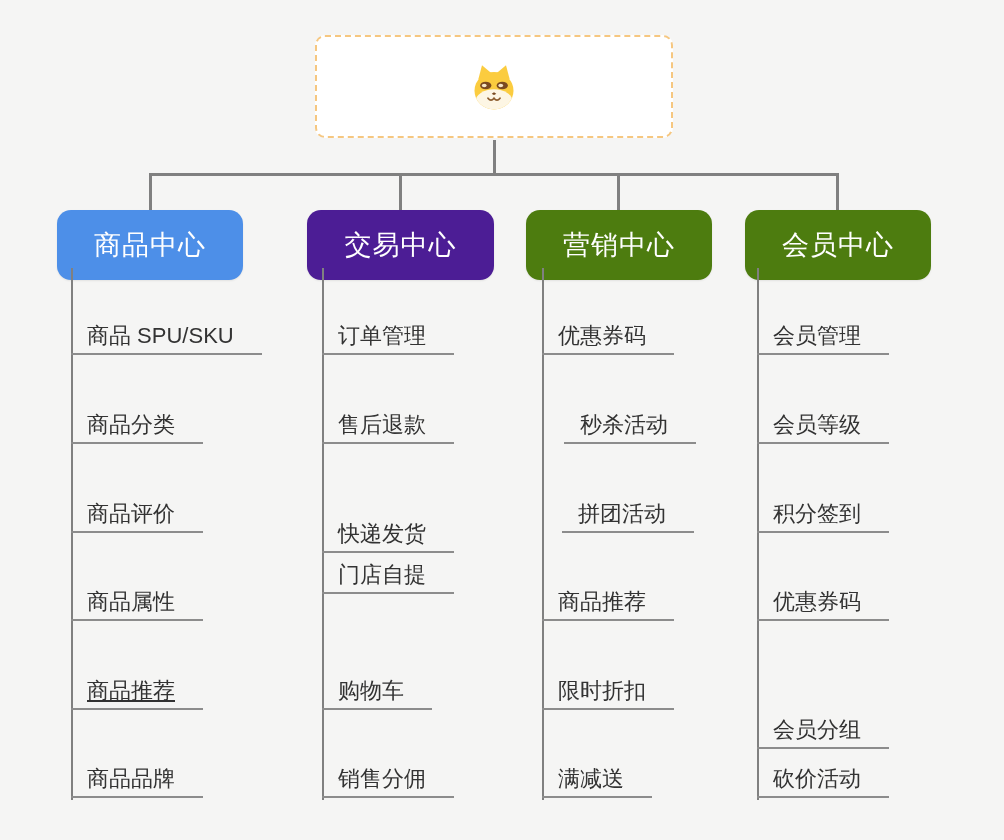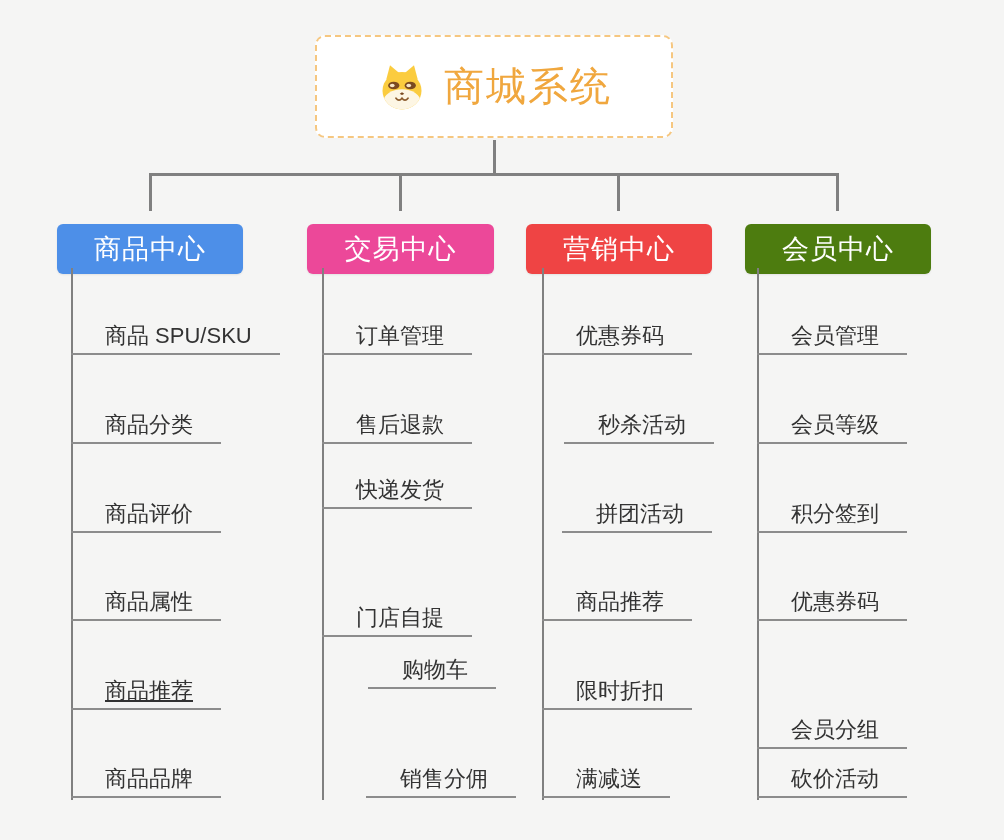--- a/index.html
+++ b/index.html
@@ -27,32 +27,32 @@
   }
 
   
   .line { background:var(--connector); }
   .vline { width:3px; }
   .hline { height:3px; }
   .trunk { width:2px; background:var(--connector); }
 
   
   .branch-node {
-    top:224px; height:50px;
-    border-radius:6px;
+    top:210px; height:70px;
+    border-radius:14px;
     display:flex; align-items:center; justify-content:center;
     color:#FFFFFF; font-size:27px; letter-spacing:1px;
     white-space:nowrap;
     box-shadow:0 1px 2px rgba(0,0,0,0.08);
   }
 
   
   .leaf {
     height:37px; line-height:35px;
-    padding-left:34px; padding-right:28px;
+    padding-left:16px; padding-right:28px;
     border-bottom:2px solid var(--underline);
     font-size:22px; color:#333333;
     white-space:nowrap;
   }
 </style>
 </head>
 <body style="background: rgb(245, 245, 244);">
 
 <div class="abs root-node" style="border-color: rgb(246, 199, 128);">
   <span style="display:inline-flex;">
@@ -67,61 +67,60 @@
       <ellipse cx="32" cy="37" rx="26" ry="25" fill="#FBCC3F"></ellipse>
       <ellipse cx="32" cy="52" rx="25" ry="17" fill="#FDF6E4" clip-path="url(#headclip)"></ellipse>
       <ellipse cx="21" cy="30" rx="7.5" ry="5" fill="#7A4A21"></ellipse>
       <ellipse cx="19" cy="30" rx="3.2" ry="2.4" fill="#F6E7C8"></ellipse>
       <ellipse cx="43" cy="30" rx="7.5" ry="5" fill="#7A4A21"></ellipse>
       <ellipse cx="41" cy="30" rx="3.2" ry="2.4" fill="#F6E7C8"></ellipse>
       <path d="M29 41 Q32 44 35 41 L32 39 Z" fill="#7A4A21"></path>
       <path d="M24 47 Q28 52 32 47 Q36 52 40 47" fill="none" stroke="#8A5A2B" stroke-width="2.4" stroke-linecap="round"></path>
     </svg>
   </span>
-  <span class="root-title" style="color: rgb(240, 167, 62);">商城系统</span>
 </div>
 
 <div class="abs line vline" style="left:493px; top:140px; height:36px;"></div>
 <div class="abs line hline" style="left:149px; top:173px; width:690px;"></div>
 <div class="abs line vline" style="left:149px; top:173px; height:38px;"></div>
 <div class="abs line vline" style="left:399px; top:173px; height:38px;"></div>
 <div class="abs line vline" style="left:617px; top:173px; height:38px;"></div>
 <div class="abs line vline" style="left:836px; top:173px; height:38px;"></div>
 
 <div class="abs branch-node" style="left: 57px; width: 186px; background-color: rgb(77, 143, 232);">
   <span>商品中心</span>
 </div>
-<div class="abs branch-node" style="left: 307px; width: 187px; background-color: #ec4899;">
+<div class="abs branch-node" style="left: 307px; width: 187px; background-color: #4c1d95;">
   <span>交易中心</span>
 </div>
-<div class="abs branch-node" style="left: 526px; width: 186px; background-color: #ef4444;">
+<div class="abs branch-node" style="left: 526px; width: 186px; background-color: #4d7c0f;">
   <span>营销中心</span>
 </div>
 <div class="abs branch-node" style="left: 745px; width: 186px; background-color: #4d7c0f;">
   <span>会员中心</span>
 </div>
 
 <div class="abs trunk" style="left:71px; top:268px; height:532px;"></div>
 <div class="abs trunk" style="left:322px; top:268px; height:532px;"></div>
 <div class="abs trunk" style="left:542px; top:268px; height:532px;"></div>
 <div class="abs trunk" style="left:757px; top:268px; height:532px;"></div>
 
 <div class="abs leaf" style="left:71px; top:318px;">商品 SPU/SKU</div>
 <div class="abs leaf" style="left:71px; top:407px;">商品分类</div>
 <div class="abs leaf" style="left:71px; top:496px;font-family:Liberation Serif, serif;">商品评价</div>
 <div class="abs leaf" style="left:71px; top:584px;">商品属性</div>
 <div class="abs leaf" style="left:71px; top:673px;text-decoration:underline;">商品推荐</div>
 <div class="abs leaf" style="left:71px; top:761px;">商品品牌</div>
 
 <div class="abs leaf" style="left:322px; top:318px;">订单管理</div>
 <div class="abs leaf" style="left:322px; top:407px;">售后退款</div>
-<div class="abs leaf" style="left:322px; top:472px;">快递发货</div>
-<div class="abs leaf" style="left:322px; top:600px;">门店自提</div>
-<div class="abs leaf" style="left:322px; top:652px;margin-left:46px;">购物车</div>
-<div class="abs leaf" style="left:322px; top:761px;margin-left:44px;">销售分佣</div>
+<div class="abs leaf" style="left:322px; top:516px;">快递发货</div>
+<div class="abs leaf" style="left:322px; top:557px;">门店自提</div>
+<div class="abs leaf" style="left:322px; top:673px;">购物车</div>
+<div class="abs leaf" style="left:322px; top:761px;">销售分佣</div>
 
 <div class="abs leaf" style="left:542px; top:318px;">优惠券码</div>
 <div class="abs leaf" style="left:564px; top:407px;">秒杀活动</div>
 <div class="abs leaf" style="left:562px; top:496px;">拼团活动</div>
 <div class="abs leaf" style="left:542px; top:584px;">商品推荐</div>
 <div class="abs leaf" style="left:542px; top:673px;">限时折扣</div>
 <div class="abs leaf" style="left:542px; top:761px;">满减送</div>
 
 <div class="abs leaf" style="left:757px; top:318px;">会员管理</div>
 <div class="abs leaf" style="left:757px; top:407px;">会员等级</div>

